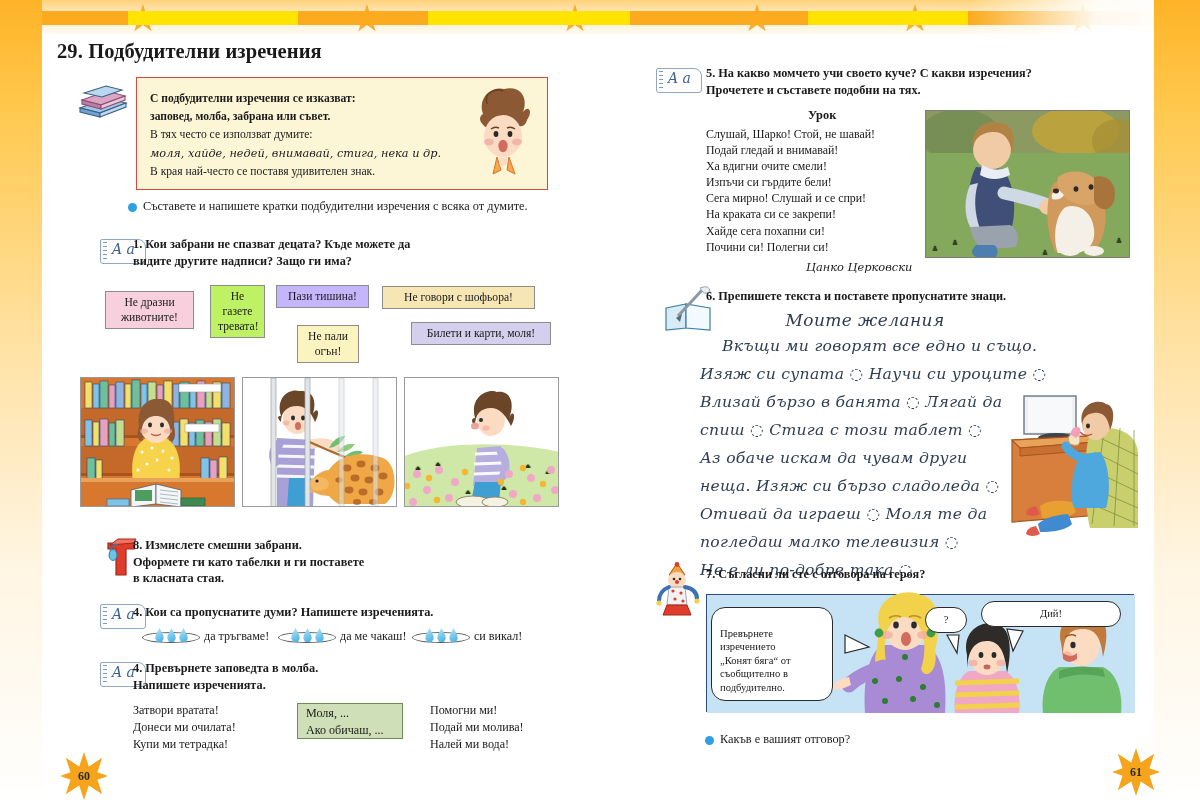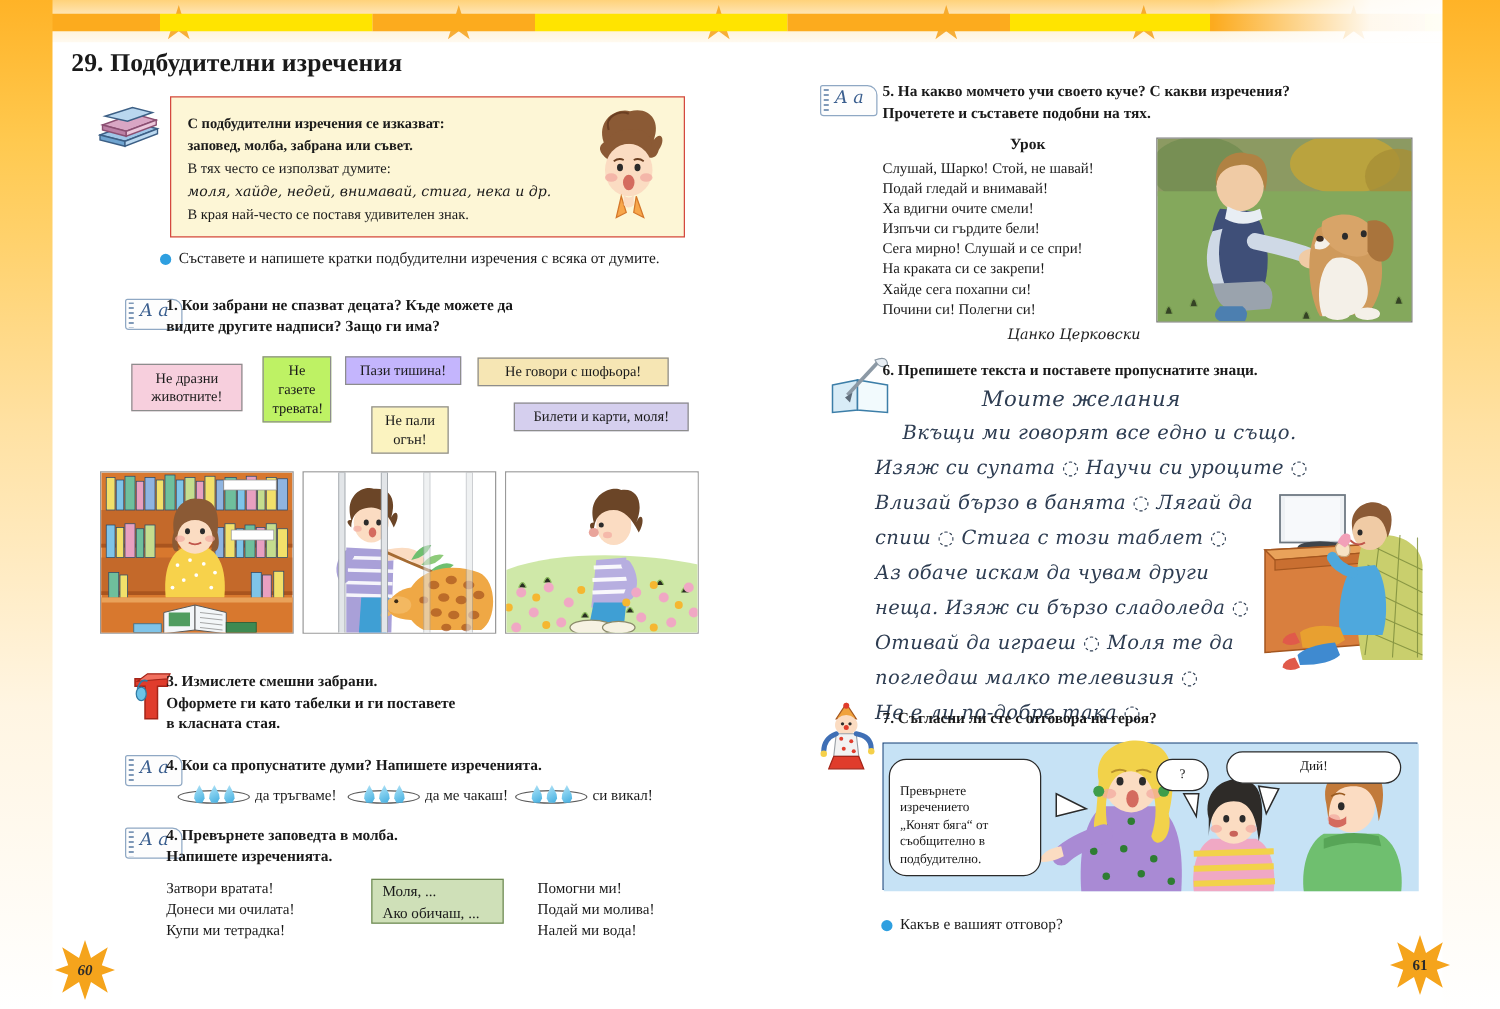--- a/index.html
+++ b/index.html
@@ -63,21 +63,21 @@
 
   .page-num {
     position: absolute;
     width: 48px; height: 48px;
     background: #f5a41c;
     clip-path: polygon(50% 0%, 60% 30%, 88% 12%, 78% 42%, 100% 50%, 78% 58%, 88% 88%, 60% 70%, 50% 100%, 40% 70%, 12% 88%, 22% 58%, 0% 50%, 22% 42%, 12% 12%, 40% 30%);
     display: flex; align-items: center; justify-content: center;
     font-size: 12px; font-weight: bold; color: #2b2b2b;
     font-family: "Liberation Serif", serif;
   }
-  #page-num-left  { left: 44px; top: 752px; font-style: italic; }
+  #page-num-left  { left: 60px; top: 752px; }
   #page-num-right { left: 1112px; top: 748px; }
 
   
   #lesson-title {
     position: absolute; left: 57px; top: 40px;
     font-size: 20.5px; font-weight: bold; color: #1a1a1a;
     letter-spacing: .1px;
   }
 
   
@@ -591,21 +591,21 @@
 
     <div id="stamp-icon">
       <svg viewBox="0 0 38 42" width="38" height="42">
         <path d="M6 8 L32 8 L32 14 L24 14 L24 40 L14 40 L14 14 L6 14 Z" fill="#e03c2c" stroke="#a42418" stroke-width="1.2"></path>
         <path d="M8 10 L16 4 L34 4 L32 8 Z" fill="#f2705f" stroke="#a42418" stroke-width="1"></path>
         <ellipse cx="11" cy="20" rx="4" ry="5.4" fill="#6cc3e8" stroke="#2f7ba5" stroke-width="1"></ellipse>
         <path d="M8 16 q3 -9 8 -6" stroke="#2f7ba5" stroke-width="1.3" fill="none"></path>
       </svg>
     </div>
     <div class="ex-head" style="left:133px; top:537px; width:330px;">
-      <div>3. Измислете смешни забрани.</div>
+      <div>8. Измислете смешни забрани.</div>
       <div>Оформете ги като табелки и ги поставете</div>
       <div>в класната стая.</div>
     </div>
 
     <div class="icon-aa" style="left:100px; top:604px;">
       <span class="aa-txt">A a</span>
     </div>
     <div class="ex-head" style="left:133px; top:604px; width:400px;">
       <div>4. Кои са пропуснатите думи? Напишете изреченията.</div>
     </div>

